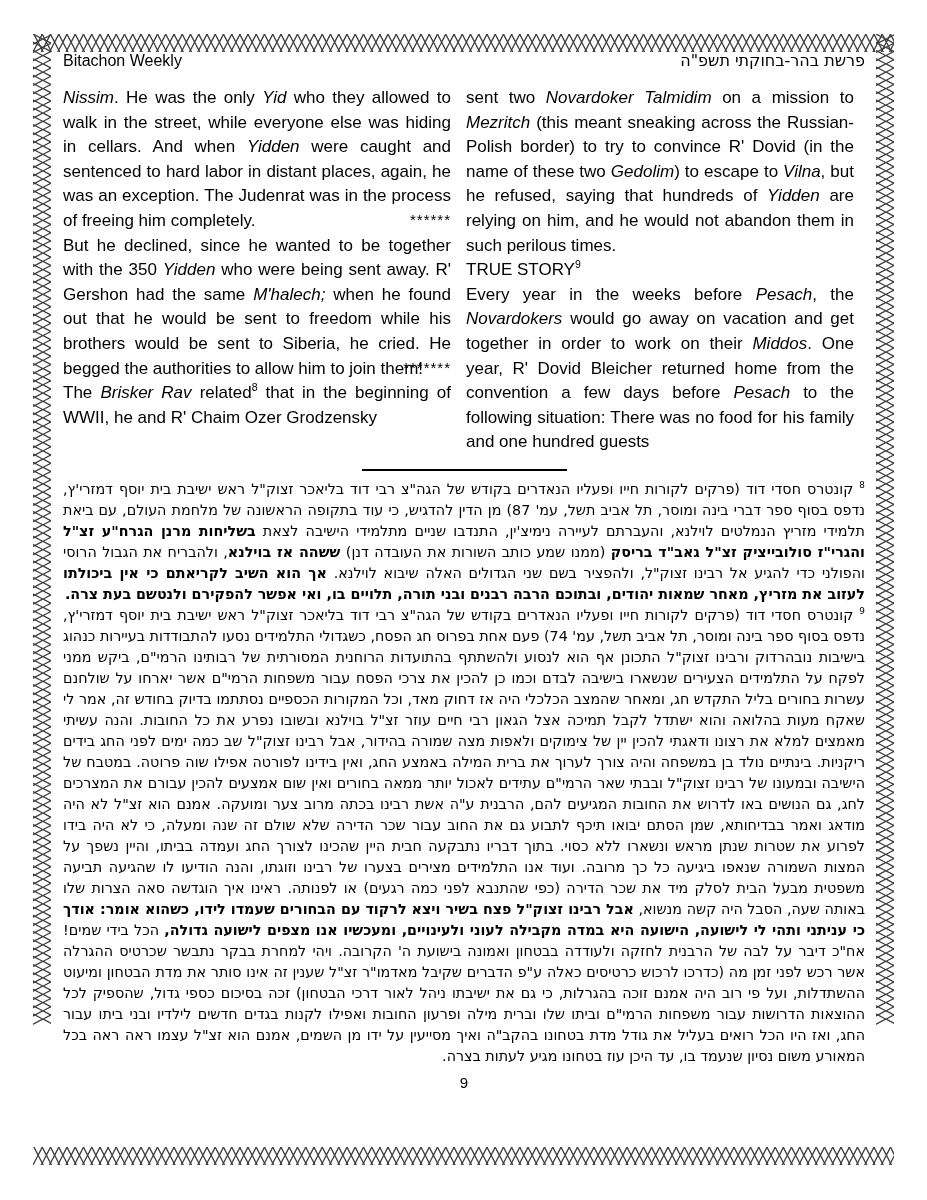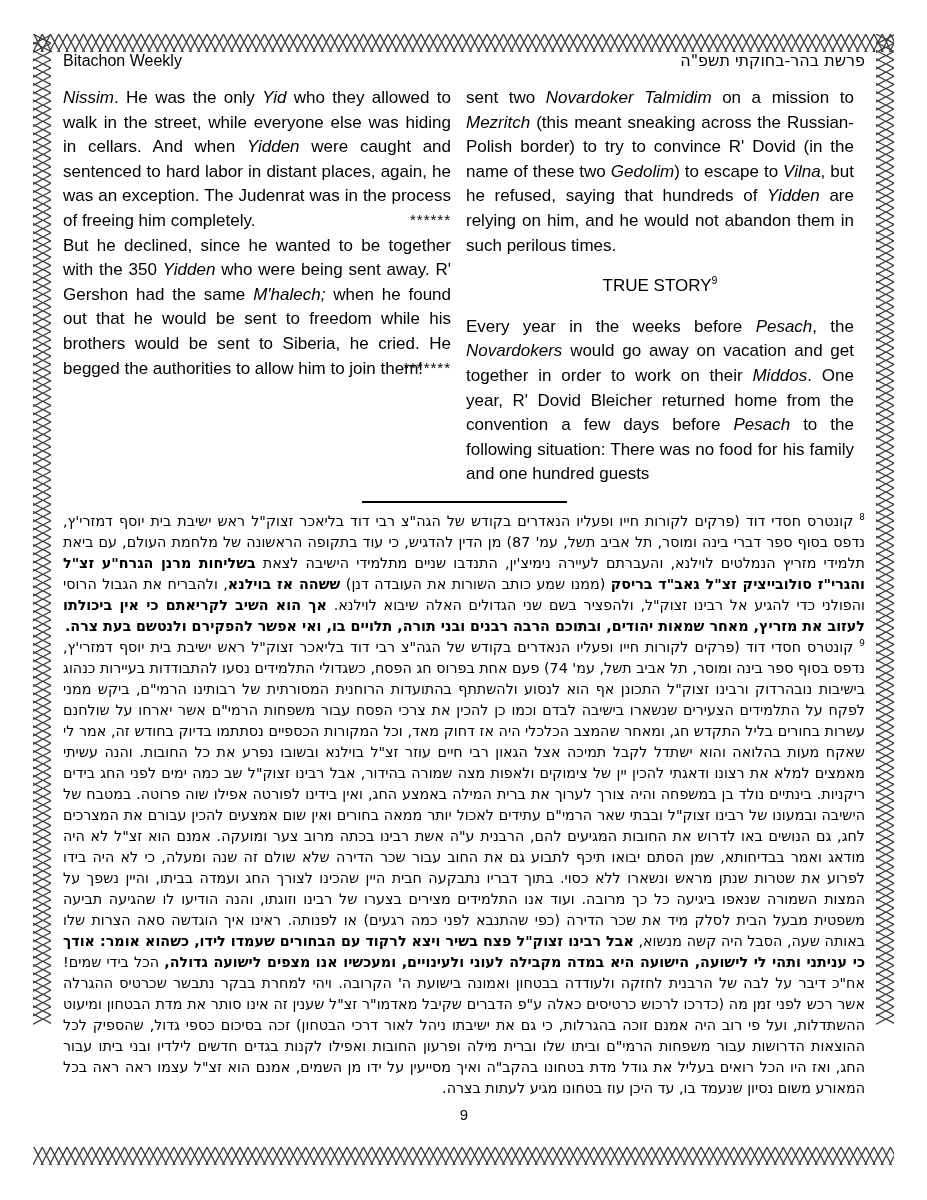--- a/index.html
+++ b/index.html
@@ -73,22 +73,21 @@
   .body-para { margin: 0; position: relative; }
   .body-para i { font-style: italic; }
   sup { font-size: 0.62em; line-height: 0; vertical-align: super; }
   .stars {
     position: absolute;
     right: 0; bottom: 1px;
     font-size: 15px;
     letter-spacing: 1px;
   }
   .heading-line {
-    margin: 16px;
-    text-align: center;
+    margin: 0;
   }
 
   .footnote-sep {
     margin-top: 14px;
     width: 205px;
     border: 0;
     border-top: 2px solid #000;
   }
 
   .footnotes {
@@ -122,20 +121,21 @@
 
     <div class="header-row">
       <div class="header-left">Bitachon Weekly</div>
       <div class="header-right">פרשת בהר-בחוקתי תשפ"ה</div>
     </div>
 
     <div class="columns">
       <div class="col">
         <p class="body-para"><i>Nissim</i><span>. He was the only </span><i>Yid</i><span> who they allowed to walk in the street, while everyone else was hiding in cellars. And when </span><i>Yidden</i><span> were caught and sentenced to hard labor in distant places, again, he was an exception. The Judenrat was in the process of freeing him completely.</span><span class="stars">******</span></p>
         <p class="body-para"><span>But he declined, since he wanted to be together with the 350 </span><i>Yidden</i><span> who were being sent away. R' Gershon had the same </span><i>M'halech;</i><span> when he found out that he would be sent to freedom while his brothers would be sent to Siberia, he cried. He begged the authorities to allow him to join them!</span><span class="stars">*******</span></p>
+        <p class="body-para"><span>The </span><i>Brisker Rav</i><span> related</span><sup>8</sup><span> that in the beginning of WWII, he and R' Chaim Ozer Grodzensky</span></p>
       </div>
       <div class="col">
         <p class="body-para"><span>sent two </span><i>Novardoker Talmidim</i><span> on a mission to </span><i>Mezritch</i><span> (this meant sneaking across the Russian-Polish border) to try to convince R' Dovid (in the name of these two </span><i>Gedolim</i><span>) to escape to </span><i>Vilna</i><span>, but he refused, saying that hundreds of </span><i>Yidden</i><span> are relying on him, and he would not abandon them in such perilous times.</span></p>
         <p class="heading-line"><span>TRUE STORY</span><sup>9</sup></p>
         <p class="body-para"><span>Every year in the weeks before </span><i>Pesach</i><span>, the </span><i>Novardokers</i><span> would go away on vacation and get together in order to work on their </span><i>Middos</i><span>. One year, R' Dovid Bleicher returned home from the convention a few days before </span><i>Pesach</i><span> to the following situation: There was no food for his family and one hundred guests</span></p>
       </div>
     </div>
 
     <hr class="footnote-sep">
 

